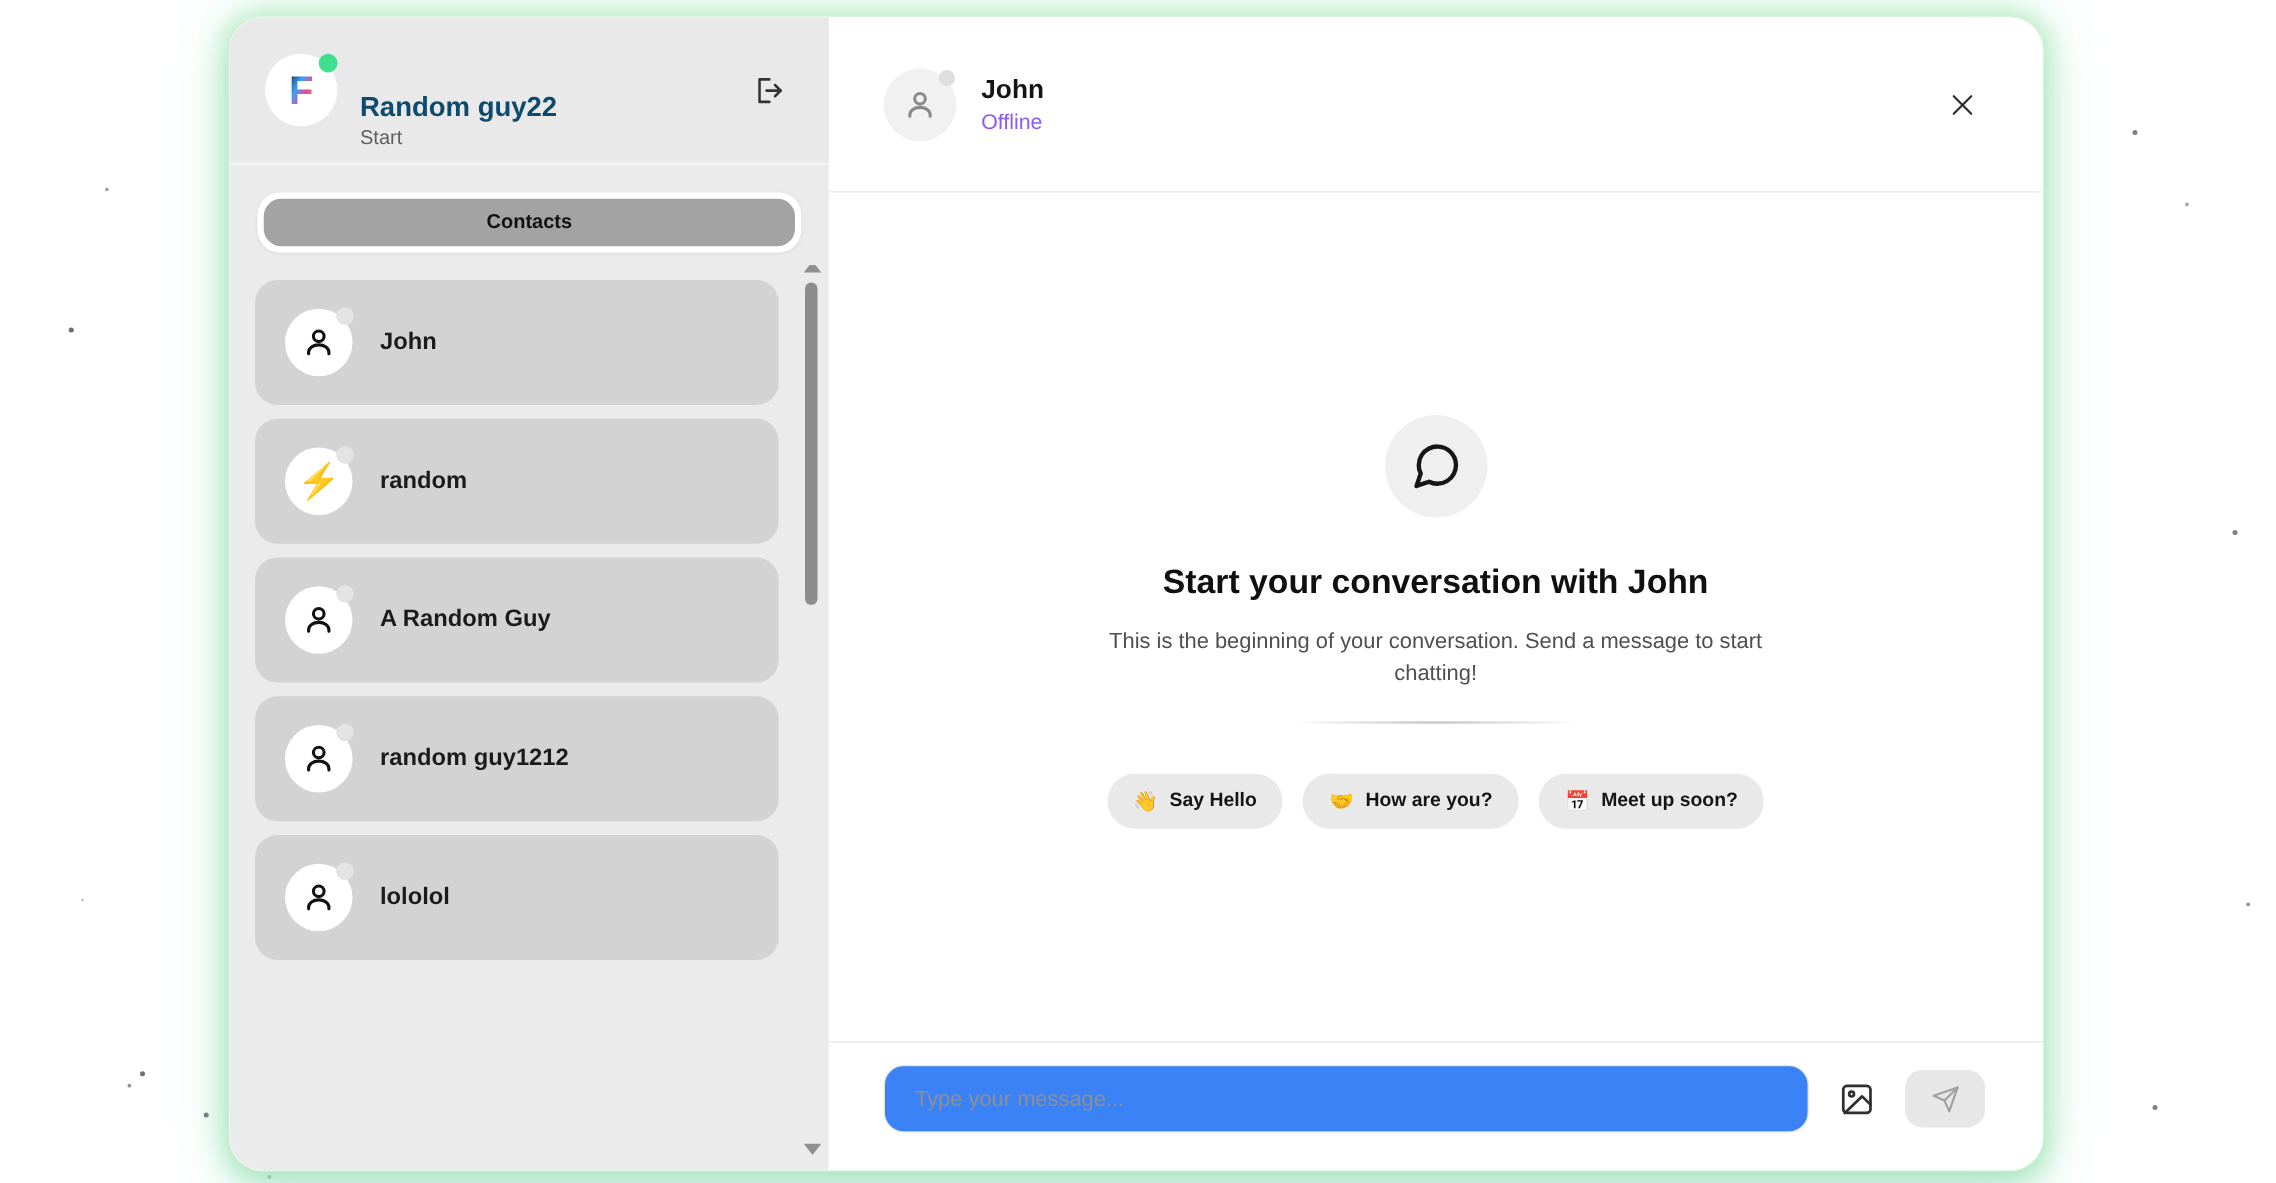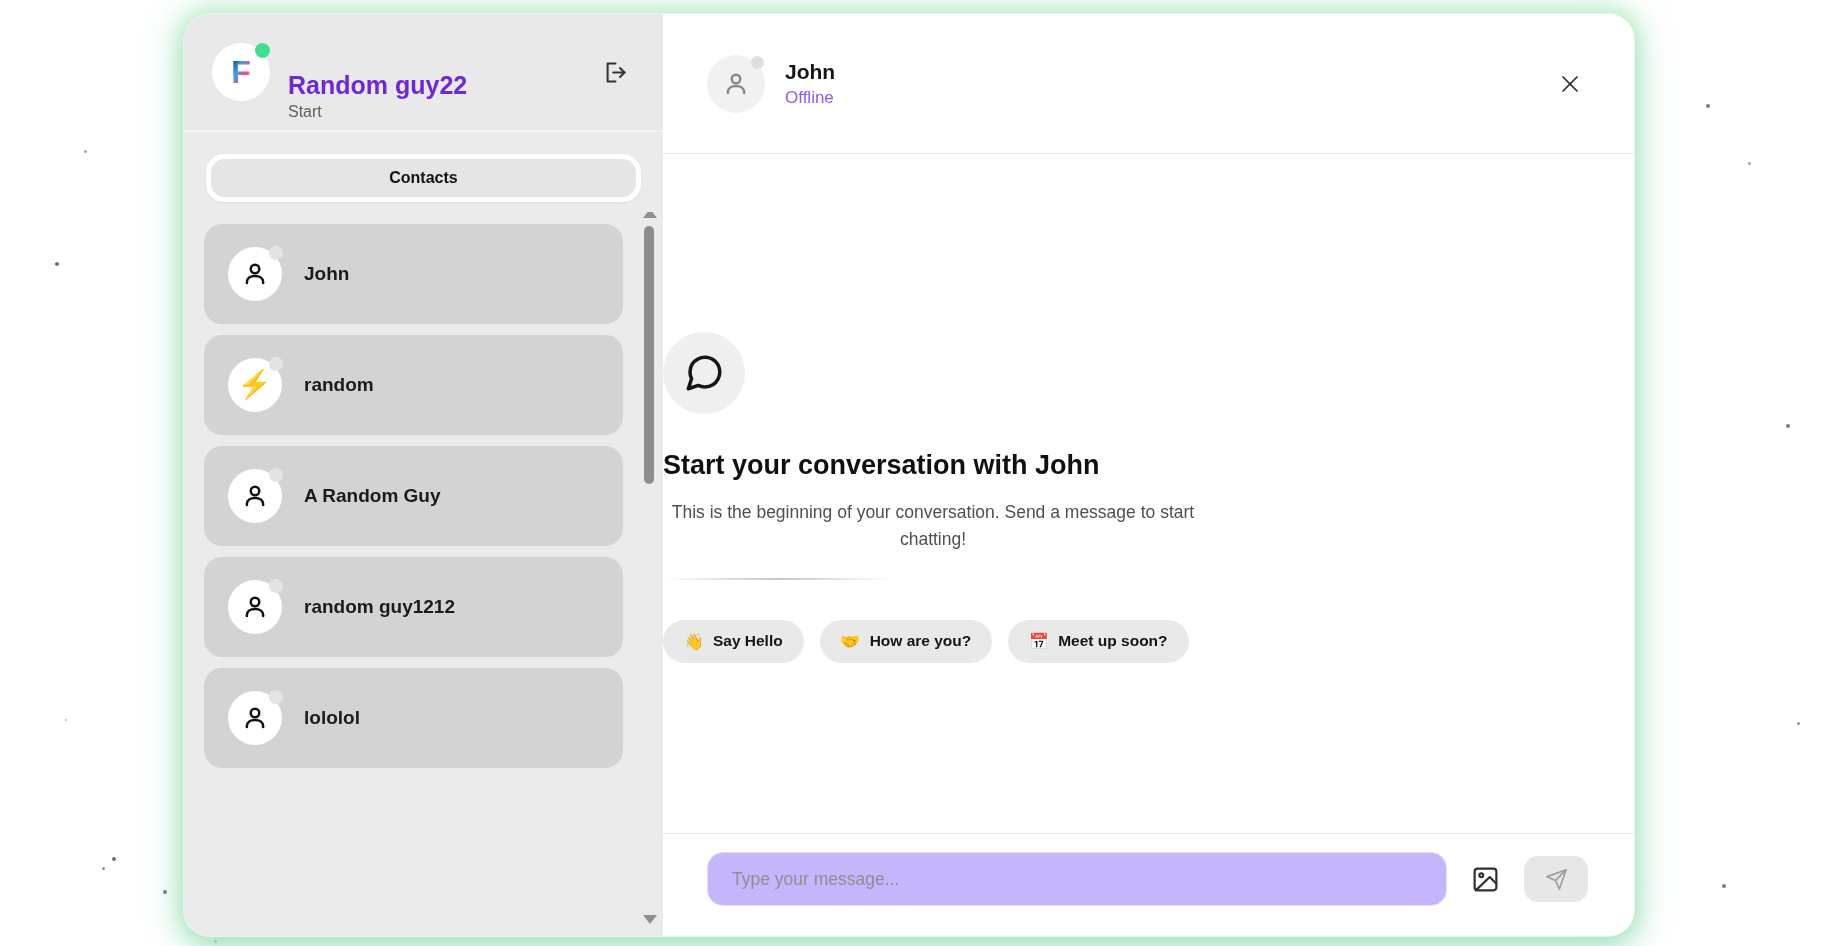--- a/index.html
+++ b/index.html
@@ -20,29 +20,29 @@
 
   
   .sidebar { width:479px; background:#ebebeb; display:flex; flex-direction:column; position:relative; flex-shrink:0; }
 
   .side-header { height:118px; background:#e9e9e9; border-bottom:2px solid #f4f4f4;
     display:flex; align-items:center; padding:0 30px 0 28px; gap:18px; flex-shrink:0; }
   .profile-avatar { position:relative; width:58px; height:58px; border-radius:50%; background:#ffffff;
     display:flex; align-items:center; justify-content:center; flex-shrink:0; }
   .online-dot { position:absolute; top:0; right:0; width:15px; height:15px; border-radius:50%; background:#3fe08d; }
   .profile-meta { flex:1; min-width:0; }
-  .profile-name { font-size:25px; font-weight:bold; color:#6d28d9;margin-top:48px; }
+  .profile-name { font-size:22px; font-weight:bold; color:#0c4a6e;margin-top:48px; }
   .profile-status { font-size:16px; color:#5f5f5f; margin-top:3px; }
   .logout-btn { background:none; border:none; cursor:pointer; padding:4px; display:flex; }
 
   .tab-bar { margin:22px 22px 10px 22px; background:#ffffff; border-radius:18px; height:48px;
     display:flex; padding:5px; box-shadow:0 1px 3px rgba(0,0,0,0.05); flex-shrink:0; }
   .tab { flex:1; display:flex; align-items:center; justify-content:center; border-radius:14px;
     font-size:16px; color:#555; cursor:pointer; border:none; background:transparent; font-family:inherit; }
-  .tab.active { background:#e5e5e5; color:#111; font-weight:bold;text-align:center; }
+  .tab.active { background:#a3a3a3; color:#111; font-weight:bold;text-align:center; }
 
   .contact-list { flex:1; position:relative; overflow:hidden; padding:12px 40px 0 20px; }
   .contact-item { height:100px; border-radius:18px; background:#d3d3d3; margin-bottom:11px;
     display:flex; align-items:center; padding-left:24px; gap:22px; cursor:pointer; }
   .contact-avatar { position:relative; width:54px; height:54px; border-radius:50%; background:#ffffff;
     display:flex; align-items:center; justify-content:center; flex-shrink:0; }
   .offline-dot { position:absolute; top:-1px; right:-1px; width:14px; height:14px; border-radius:50%; background:#e4e4e4; }
   .contact-name { font-size:19px; font-weight:bold; color:#1b1b1b; }
   .bolt-glyph { font-size:28px; color:#f5a623; line-height:1; }
 
@@ -58,34 +58,34 @@
 
   .chat-header { height:140px; padding:0 46px 0 44px; display:flex; align-items:center; gap:20px;
     border-bottom:1px solid #e8e8e8; flex-shrink:0; }
   .peer-avatar { position:relative; width:58px; height:58px; border-radius:50%; background:#f1f1f1;
     display:flex; align-items:center; justify-content:center; flex-shrink:0; }
   .peer-dot { position:absolute; top:1px; right:1px; width:13px; height:13px; border-radius:50%; background:#dedede; }
   .peer-name { font-size:21px; font-weight:bold; color:#151515; }
   .peer-status { font-size:17px; color:#8b5cf6; margin-top:4px; }
   .close-btn { margin-left:auto; background:none; border:none; cursor:pointer; padding:6px; display:flex; }
 
-  .chat-body { flex:1; display:flex; flex-direction:column; justify-content:center; padding-top:8px; }
+  .chat-body { flex:1; display:flex; flex-direction:column; align-items:center; justify-content:center; padding-top:8px; }
   .bubble-circle { width:82px; height:82px; border-radius:50%; background:#efefef;
     display:flex; align-items:center; justify-content:center; }
   .empty-title { margin-top:36px; font-size:27px; font-weight:bold; color:#101010; }
   .empty-desc { margin-top:18px; font-size:17.5px; color:#4f4f4f; text-align:center; max-width:540px; line-height:1.5; }
   .empty-divider { margin-top:26px; width:230px; height:2px;
     background:linear-gradient(90deg, rgba(200,200,200,0) 0%, #c6c6c6 50%, rgba(200,200,200,0) 100%); }
   .quick-row { margin-top:40px; display:flex; gap:16px; }
   .quick-pill { display:flex; align-items:center; gap:9px; background:#e9e9e9; border:none; cursor:pointer;
     border-radius:22px; padding:12px 21px; font-size:15.5px; font-weight:bold; color:#151515; font-family:inherit; }
   .quick-emoji { font-size:16px; }
 
   .composer { border-top:1px solid #e8e8e8; padding:18px 46px 30px 44px; display:flex; align-items:center; gap:22px; flex-shrink:0; }
-  .msg-input { flex:1; height:54px; border-radius:16px; border:1px solid #e2e2e2; background:#c4b5fd;
+  .msg-input { flex:1; height:54px; border-radius:16px; border:1px solid #e2e2e2; background:#3b82f6;
     padding:0 24px; font-size:17.5px; color:#333; font-family:inherit; outline:none; }
   .msg-input::placeholder { color:#8f8f8f; }
   .attach-btn { background:none; border:none; cursor:pointer; display:flex; padding:2px; }
   .send-btn { width:64px; height:46px; border-radius:14px; background:#e7e7e7; border:none; cursor:pointer;
     display:flex; align-items:center; justify-content:center; }
 </style>
 </head>
 <body>
 
 <div class="bg-dot" style="left:84px;top:150px;width:3px;height:3px;opacity:.5"></div>

